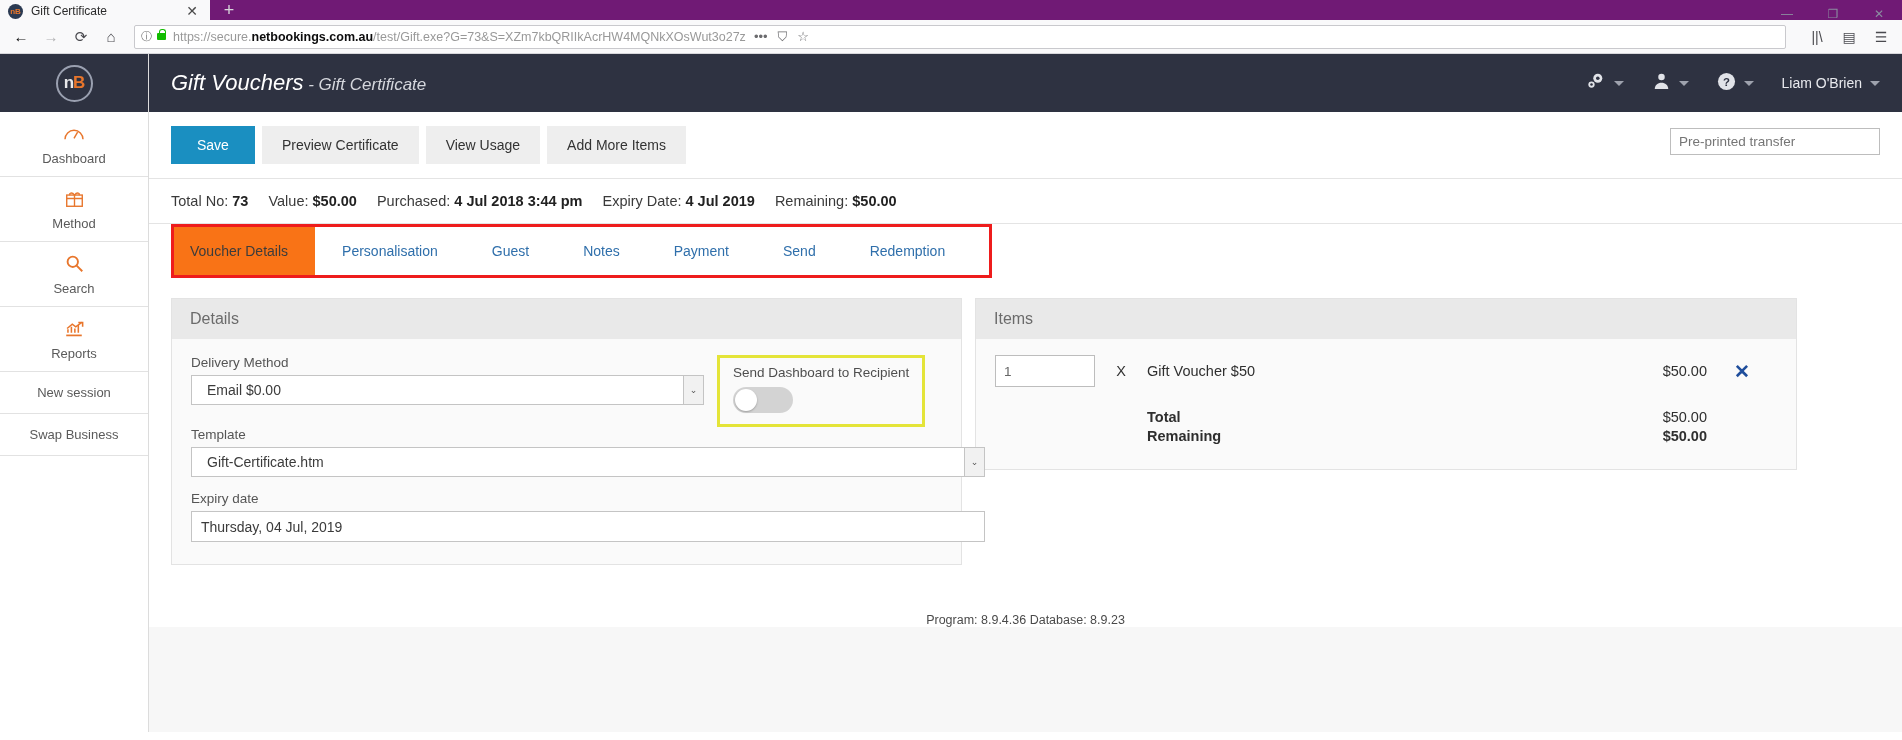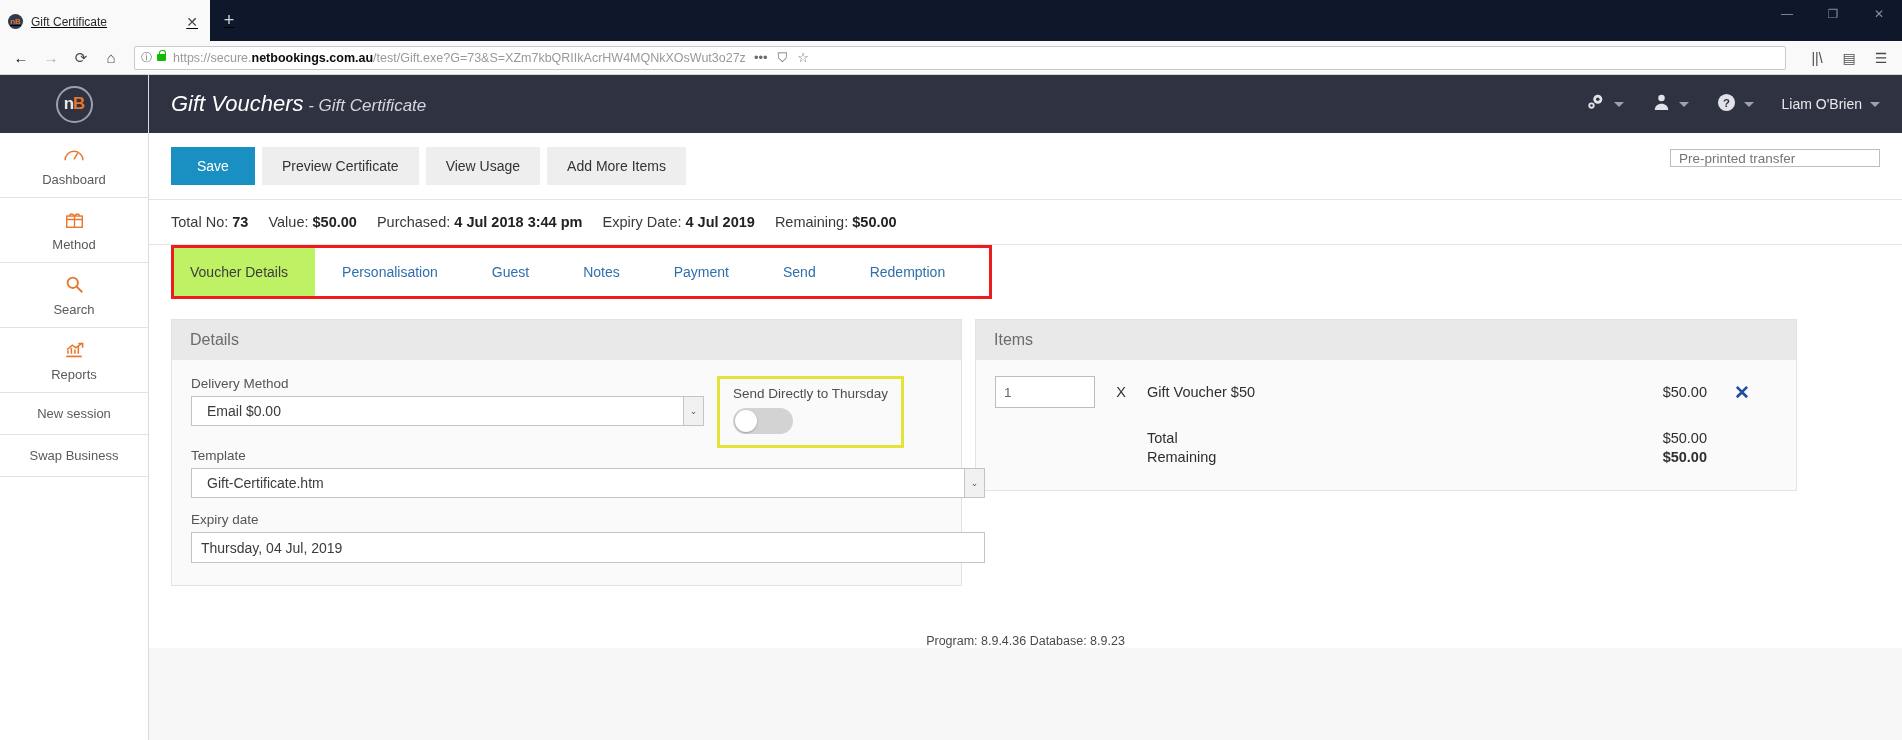--- a/index.html
+++ b/index.html
@@ -5,22 +5,22 @@
   * { box-sizing: border-box; margin: 0; padding: 0; }
   html, body {
     width: 1902px; height: 740px;
     font-family: "Liberation Sans", sans-serif;
     background: #ffffff;
     overflow: hidden;
   }
 
   
   .browser-tabbar {
-    height: 41px; background: #0f172a;
-    display: flex; align-items: stretch; position: relative; text-decoration: underline;
+    height: 20px; background: #701a75;
+    display: flex; align-items: stretch; position: relative;
   }
   .tab-active {
     width: 210px; background: #f9f9fa;
     display: flex; align-items: center; padding: 0 8px;
     border-top: 2px solid #0a84ff00;
     position: relative;
   }
   .tab-favicon {
     width: 15px; height: 15px; border-radius: 50%;
     background: #2b3a52; margin-right: 8px; flex: none;
@@ -144,21 +144,21 @@
   }
   .tbtn {
     height: 38px; padding: 0 20px; display: flex;
     align-items: center; font-size: 14px;
     background: #eeeeee; color: #333; border: none;
     margin-right: 7px; font-family: inherit;
   }
   .tbtn.primary { background: #1a8fc1; color: #ffffff; padding: 0 26px; }
   .preprint {
     position: absolute; right: 22px; top: 16px;
-    width: 210px; height: 18px; border: 1px solid #bdbdbd;
+    width: 210px; height: 27px; border: 1px solid #bdbdbd;
     background: #fff; font-size: 13.5px; color: #8d8d8d;
     padding: 0 8px; font-family: inherit;
   }
 
   .infobar {
     background: #ffffff; border-top: 1px solid #e4e4e4;
     border-bottom: 1px solid #e4e4e4;
     padding: 14px 22px; font-size: 14.5px; color: #333;
   }
   .infobar span.k { color: #3a3a3a; }
@@ -171,21 +171,21 @@
     width: 821px;
   }
   .tabs {
     display: flex; align-items: stretch; background: #fff;
     height: 48px;
   }
   .tab {
     display: flex; align-items: center; padding: 0 27px;
     font-size: 14px; color: #2f6fab; background: #fff;
   }
-  .tab.active { color: #3c3c3c; background: #bef264; padding-left: 16px; }
+  .tab.active { color: #3c3c3c; background: #f97316; padding-left: 16px; }
 
   .panels {
     display: flex; gap: 0; padding: 20px 22px 0 22px;
     background: #ffffff; align-items: flex-start;
   }
   .panel { background: #fafafa; border: 1px solid #e3e3e3; }
   .panel-head {
     background: #e9e9e9; padding: 11px 18px;
     font-size: 16px; color: #6b6b6b;
   }
@@ -239,21 +239,21 @@
   }
   .xmark { width: 52px; text-align: center; font-size: 14.5px; color: #333; }
   .item-name { flex: 1; font-size: 14.5px; color: #2f2f2f; }
   .item-price { width: 150px; text-align: right; font-size: 14.5px; color: #2f2f2f; }
   .item-del {
     width: 70px; text-align: center; color: #1f4e9c;
     font-size: 19px; font-weight: bold;
   }
   .tot-row { display: flex; align-items: center; margin-bottom: 3px; }
   .tot-spacer { width: 152px; }
-  .tot-label { flex: 1; font-size: 14.5px; color: #2f2f2f; }
+  .tot-label { flex: 1; font-size: 14.5px; color: #2f2f2f; font-weight: bold; }
   .tot-val { width: 150px; text-align: right; font-size: 14.5px; color: #2f2f2f; }
   .tot-val.bold { font-weight: bold; }
   .tot-pad { width: 70px; }
 
   .footer {
     text-align: center; padding: 22px 0 0;
     font-size: 12.5px; color: #4a4a4a; background: #ffffff;
   }
   .content-inner { background:#fff; }
   .below-panels { background:#fff; height: 26px; }
@@ -458,21 +458,21 @@
               <div class="row-flex">
                 <div>
                   <div class="field-label">Delivery Method</div>
                   <div class="select-box select-sm">
                     <span>Email $0.00</span>
                     <span class="arrowbtn">⌄</span>
                   </div>
                 </div>
 
                 <div class="toggle-card">
-                  <div class="toggle-lab">Send Directly to Thursday</div>
+                  <div class="toggle-lab">Send Dashboard to Recipient</div>
                   <div class="toggle">
                     <div class="knob"></div>
                   </div>
                 </div>
               </div>
 
               <div class="field-label">Template</div>
               <div class="select-box select-lg">
                 <span>Gift-Certificate.htm</span>
                 <span class="arrowbtn">⌄</span>

